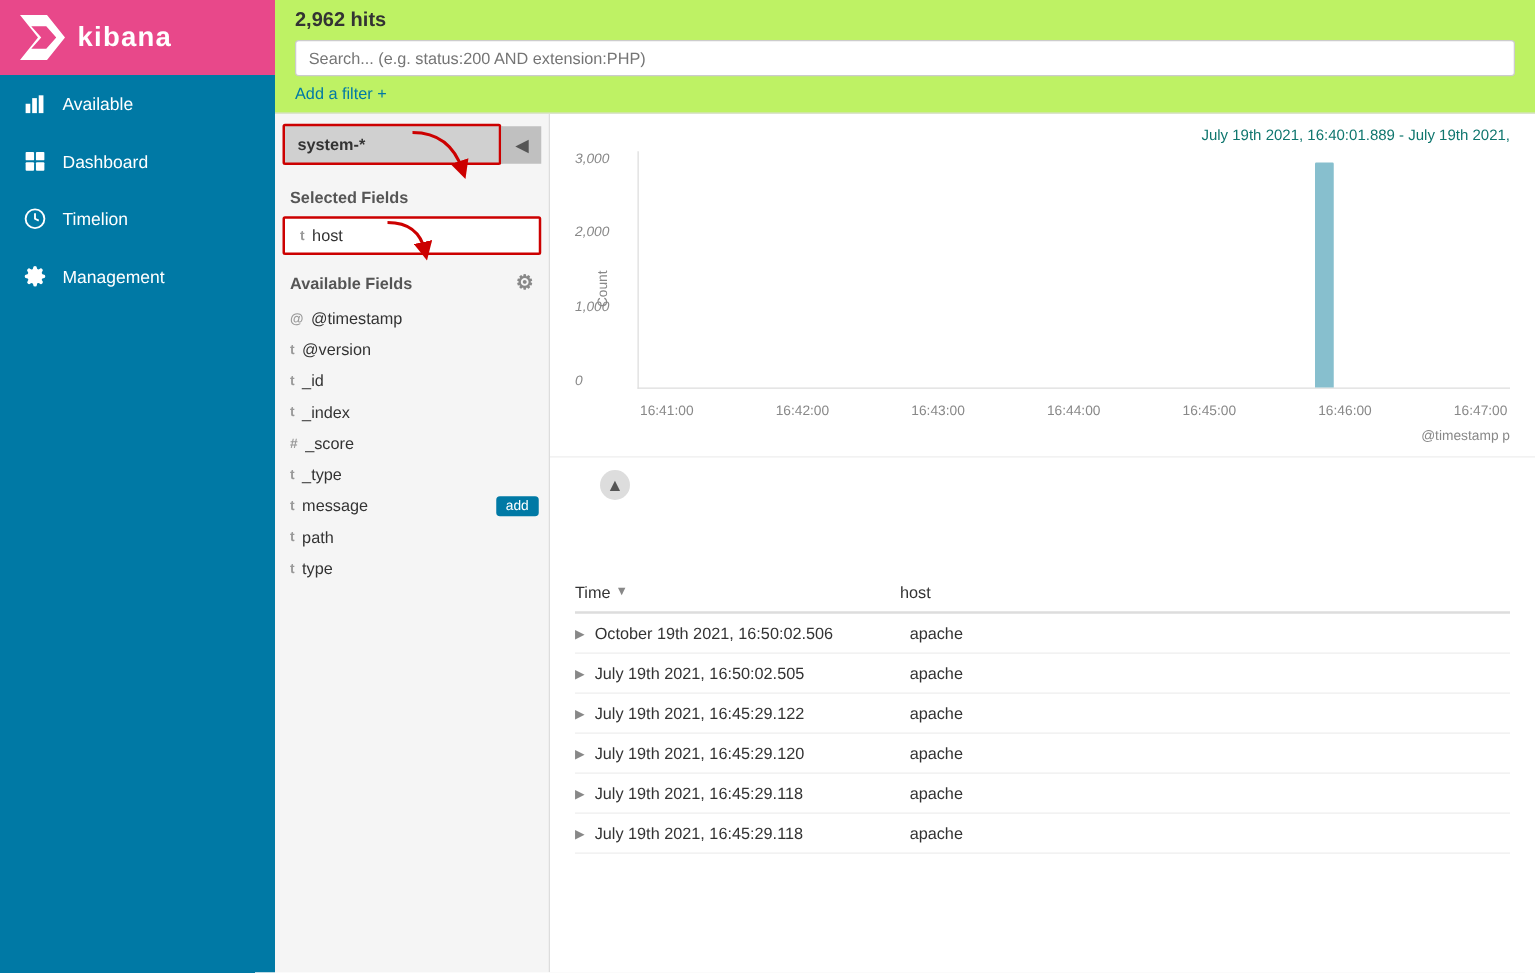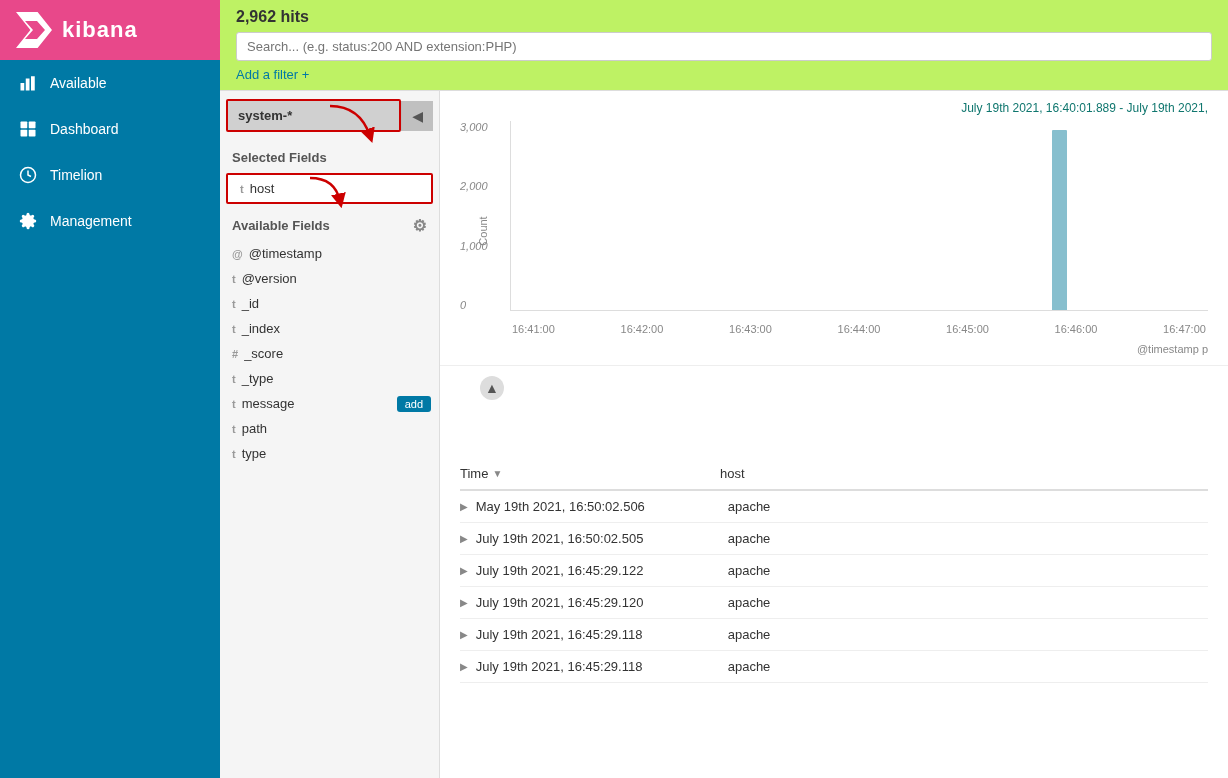--- a/index.html
+++ b/index.html
@@ -570,21 +570,21 @@
         <div class="results-header">
           <div class="col-time">
             <span>Time</span>
             <span class="sort-icon">▼</span>
           </div>
           <div class="col-host">host</div>
         </div>
 
         <div class="result-row">
           <span class="expand-btn">▶</span>
-          <div class="time-val">May 19th 2021, 16:50:02.506</div>
+          <div class="time-val">October 19th 2021, 16:50:02.506</div>
           <div class="host-val">apache</div>
         </div>
 
         <div class="result-row">
           <span class="expand-btn">▶</span>
           <div class="time-val">July 19th 2021, 16:50:02.505</div>
           <div class="host-val">apache</div>
         </div>
 
         <div class="result-row">

